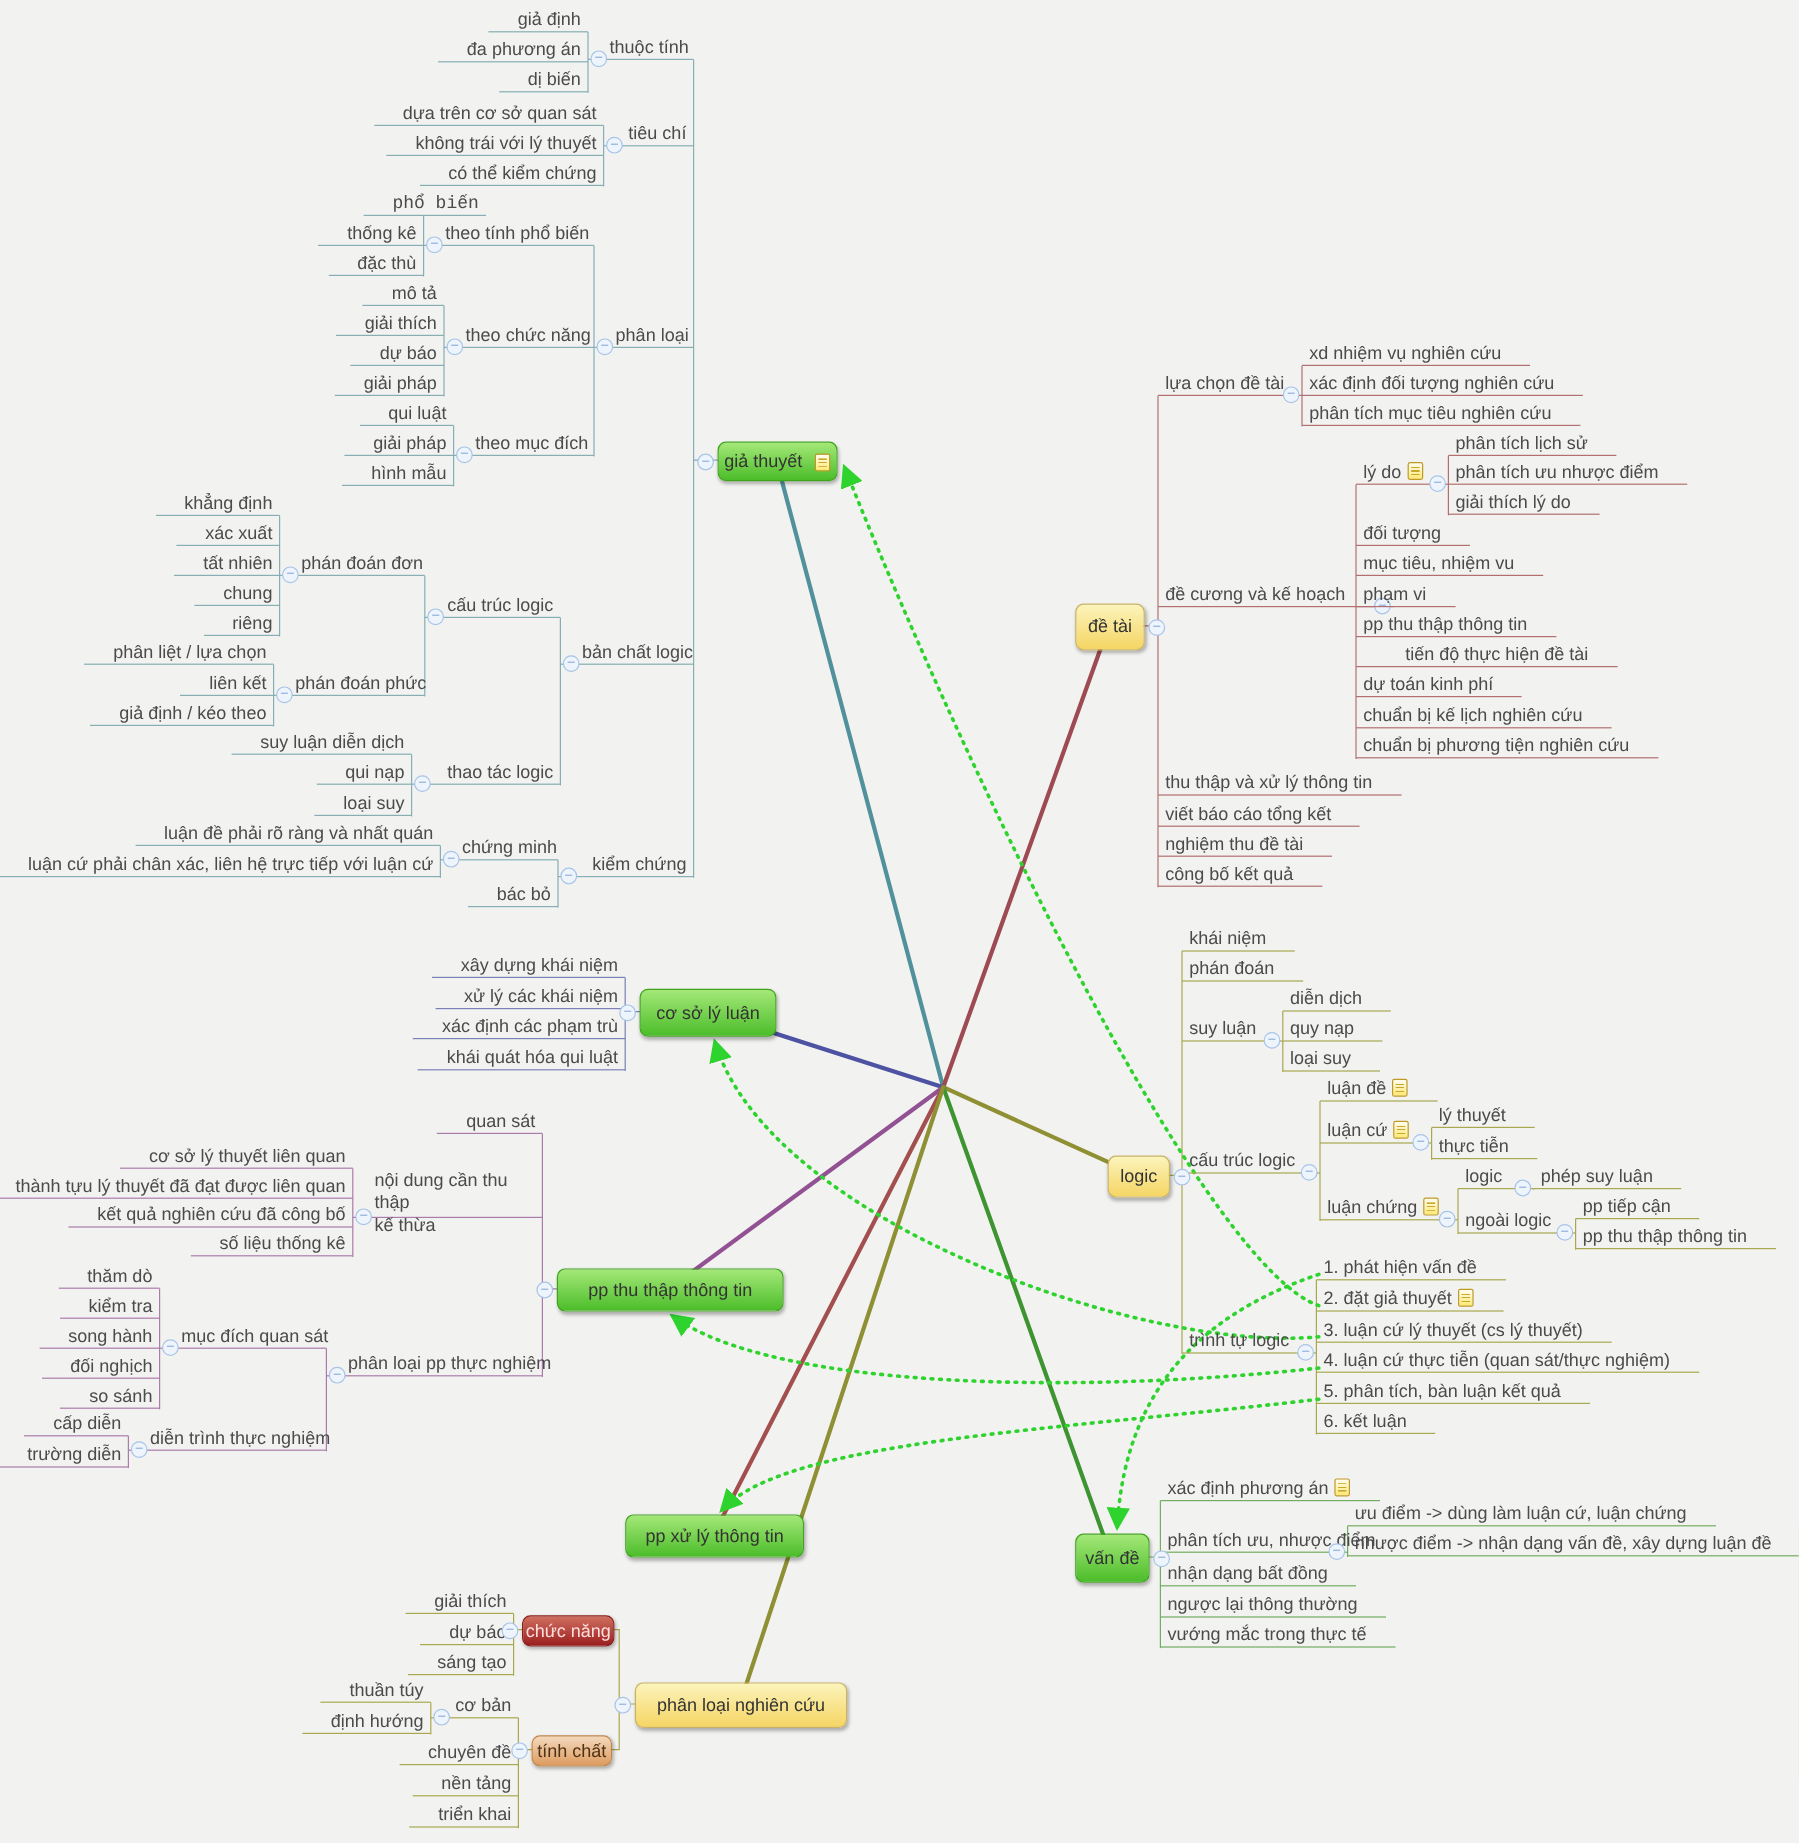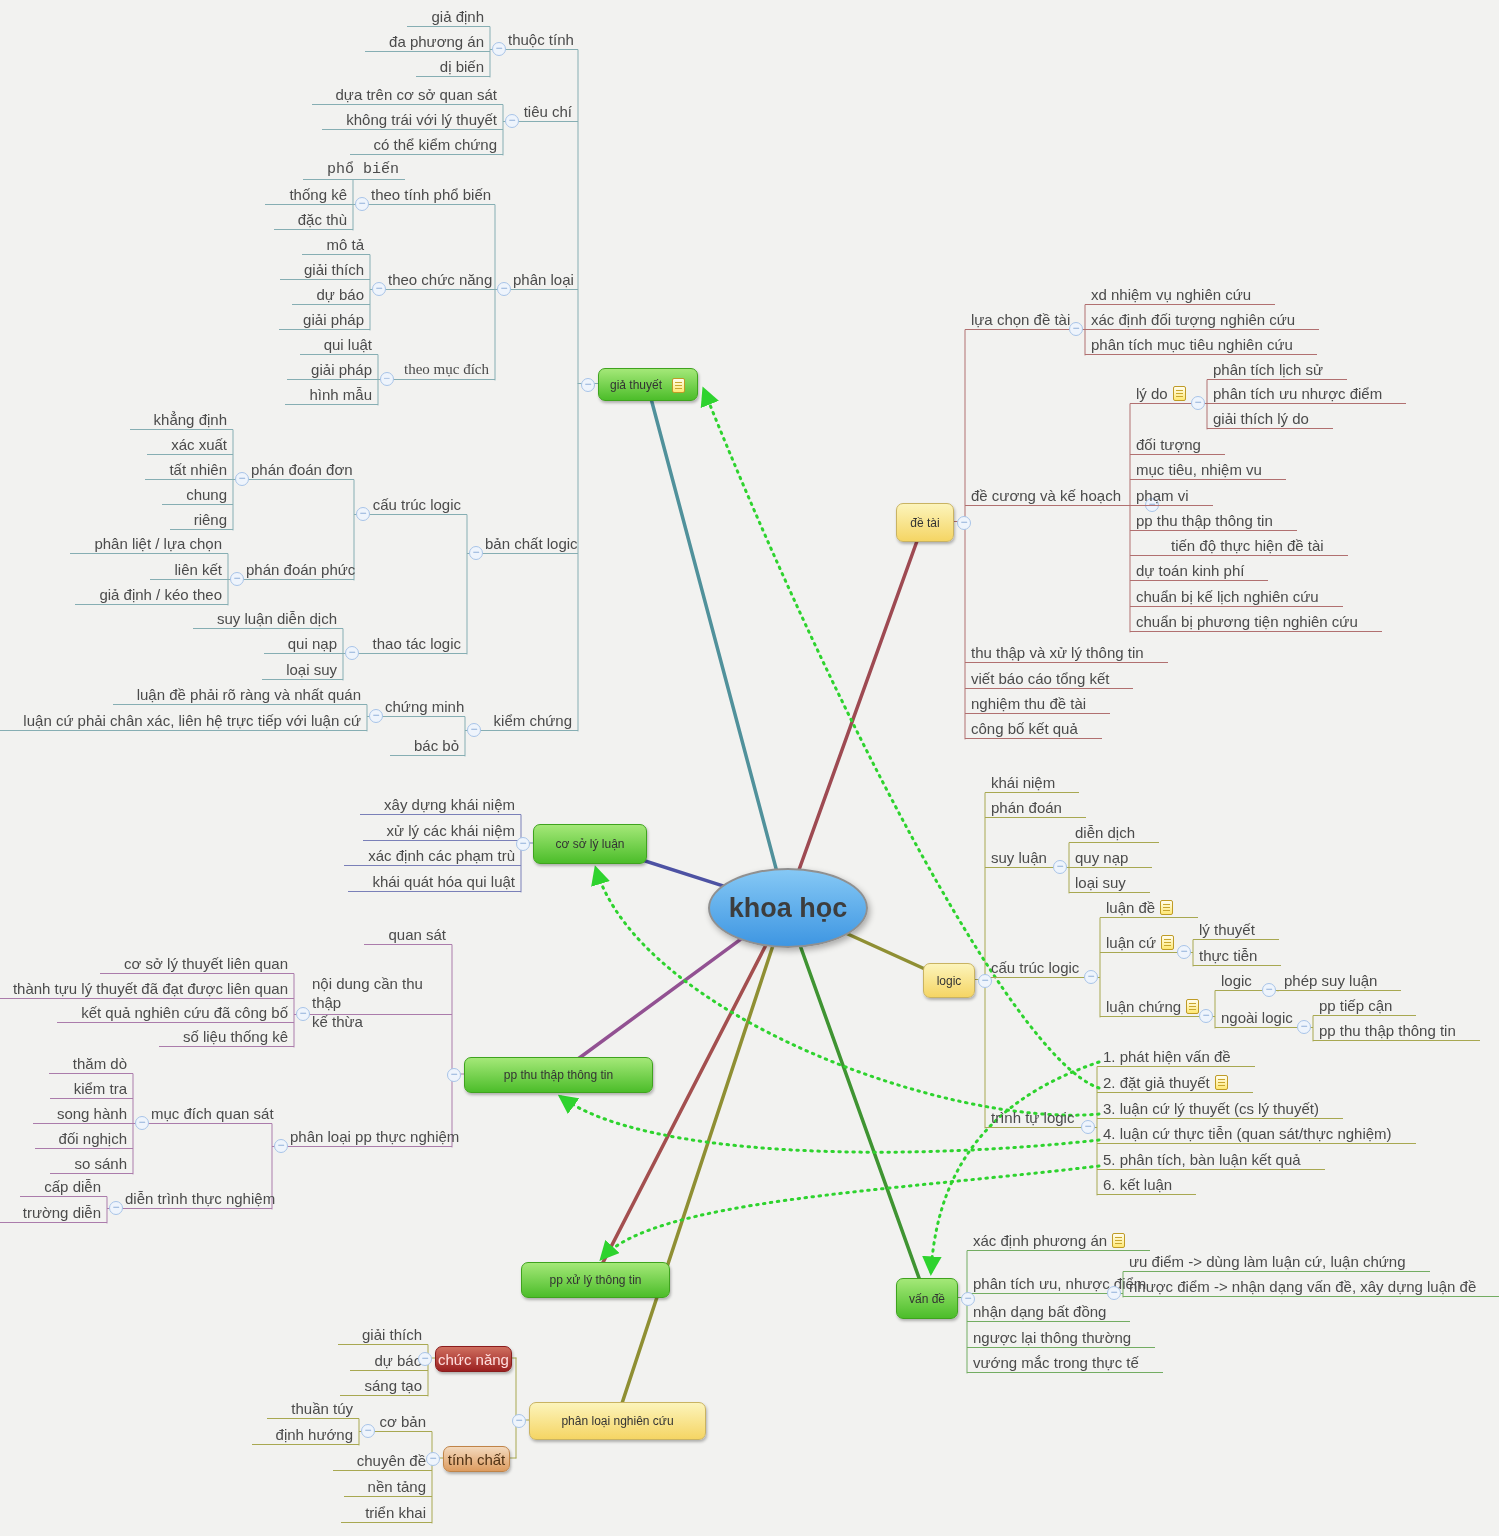--- a/index.html
+++ b/index.html
@@ -7,21 +7,21 @@
   #edges{position:absolute;left:0;top:0;z-index:1;}
   .lbl{position:absolute;z-index:2;font-size:15px;color:#4b4b4b;line-height:19px;height:20px;
        white-space:nowrap;box-sizing:border-box;border-bottom:1px solid #999;}
   .lbl.L{text-align:right;padding:0 6px 0 24px;}
   .lbl.R{text-align:left;padding:0 24px 0 6px;}
   .lbl.parent.L{padding:0 6px 0 18px;}
   .lbl.parent.R{padding:0 16px 0 6px;}
   .lbl.multi{height:41px;white-space:pre-line;}
   .lbl.alignleft{text-align:left;padding-left:16px;}
   .box{position:absolute;z-index:3;display:flex;align-items:center;justify-content:center;gap:5px;
-       font-size:12px;color:#333;border-radius:7px;box-shadow:1px 2px 3px rgba(0,0,0,.28);}
+       font-size:15px;color:#333;border-radius:7px;box-shadow:1px 2px 3px rgba(0,0,0,.28);}
   .box.green{background:linear-gradient(#a4e878,#4cbd2a);border:1px solid #3fa31e;}
   .box.yellow{background:linear-gradient(#fcf4bb,#f5d564);border:1px solid #c9b362;}
   .box.red{background:linear-gradient(#cf6f5f,#9b2020);border:1px solid #8a1d1d;color:#ffdede;font-size:15px;}
   .box.tan{background:linear-gradient(#f3d9bd,#dd9c60);border:1px solid #c08448;color:#503214;font-size:15px;}
   .central{position:absolute;z-index:4;border-radius:50%;display:flex;align-items:center;justify-content:center;
        background:linear-gradient(#85c8f5,#3e96e2);border:2px solid #909090;
        font-size:27px;font-weight:bold;color:#3d3d3d;box-shadow:2px 3px 6px rgba(0,0,0,.3);}
   .minus{position:absolute;width:12px;height:12px;border-radius:50%;background:#eef4fc;
        border:1px solid #a8c4e8;color:#87a9d6;font-size:12px;line-height:10px;text-align:center;cursor:pointer;}
   .minus::after{content:"\2212";}
@@ -102,21 +102,20 @@
       <line x1="508" y1="1458" x2="516" y2="1458" stroke="#a8a851" stroke-width="1" stroke-linecap="round"></line>
       <line x1="432" y1="1432" x2="432" y2="1523" stroke="#a8a851" stroke-width="1" stroke-linecap="round"></line>
       <line x1="432" y1="1458" x2="443" y2="1458" stroke="#a8a851" stroke-width="1" stroke-linecap="round"></line>
       <line x1="359" y1="1419" x2="359" y2="1445" stroke="#a8a851" stroke-width="1" stroke-linecap="round"></line>
       <path d="M1099,1062 C1010,1092 938,1150 931,1272" stroke="#2ed32e" stroke-width="3" fill="none" stroke-linecap="round" stroke-dasharray="1.5 5.5" marker-end="url(#arr)"></path>
       <path d="M1099,1088 C1010,1058 820,680 704,390" stroke="#2ed32e" stroke-width="3" fill="none" stroke-linecap="round" stroke-dasharray="1.5 5.5" marker-end="url(#arr)"></path>
       <path d="M1099,1114 C950,1128 640,1015 596,869" stroke="#2ed32e" stroke-width="3" fill="none" stroke-linecap="round" stroke-dasharray="1.5 5.5" marker-end="url(#arr)"></path>
       <path d="M1099,1140 C900,1162 645,1158 561,1097" stroke="#2ed32e" stroke-width="3" fill="none" stroke-linecap="round" stroke-dasharray="1.5 5.5" marker-end="url(#arr)"></path>
       <path d="M1099,1166 C880,1192 655,1200 602,1258" stroke="#2ed32e" stroke-width="3" fill="none" stroke-linecap="round" stroke-dasharray="1.5 5.5" marker-end="url(#arr)"></path>
     </svg>
-  <div class="central" id="central-node" style="left: 708px; top: 868px; width: 156px; height: 76px;">khoa học</div>
 <div class="box green mL" style="left: 598px; top: 368px; width: 98px; height: 31px;">
       <span>giả thuyết</span>
       <span class="note"></span>
       <span class="minus"></span>
     </div>
     <div class="lbl L parent" style="border-bottom-color: rgb(134, 174, 179); top: 30px; right: 921px; width: 88px;"><span>thuộc tính</span><span class="minus"></span></div>
     <div class="lbl L" style="border-bottom-color: rgb(134, 174, 179); top: 7px; right: 1009px;"><span>giả định</span></div>
     <div class="lbl L" style="border-bottom-color: rgb(134, 174, 179); top: 32px; right: 1009px;"><span>đa phương án</span></div>
     <div class="lbl L" style="border-bottom-color: rgb(134, 174, 179); top: 57px; right: 1009px;"><span>dị biến</span></div>
     <div class="lbl L parent" style="border-bottom-color: rgb(134, 174, 179); top: 102px; right: 921px; width: 75px;"><span>tiêu chí</span><span class="minus"></span></div>
@@ -126,21 +125,21 @@
     <div class="lbl L parent" style="border-bottom-color: rgb(134, 174, 179); top: 270px; right: 921px; width: 83px;"><span>phân loại</span><span class="minus"></span></div>
     <div class="lbl L parent" style="border-bottom-color: rgb(134, 174, 179); top: 185px; right: 1004px; width: 142px;"><span>theo tính phổ biến</span><span class="minus"></span></div>
     <div class="lbl L" style="border-bottom-color: rgb(134, 174, 179); top: 160px; right: 1094px; font-family: Liberation Mono, monospace;"><span>phổ biến</span></div>
     <div class="lbl L" style="border-bottom-color: rgb(134, 174, 179); top: 185px; right: 1146px;"><span>thống kê</span></div>
     <div class="lbl L" style="border-bottom-color: rgb(134, 174, 179); top: 210px; right: 1146px;"><span>đặc thù</span></div>
     <div class="lbl L parent" style="border-bottom-color: rgb(134, 174, 179); top: 270px; right: 1004px; width: 125px;"><span>theo chức năng</span><span class="minus"></span></div>
     <div class="lbl L" style="border-bottom-color: rgb(134, 174, 179); top: 235px; right: 1129px;"><span>mô tả</span></div>
     <div class="lbl L" style="border-bottom-color: rgb(134, 174, 179); top: 260px; right: 1129px;"><span>giải thích</span></div>
     <div class="lbl L" style="border-bottom-color: rgb(134, 174, 179); top: 285px; right: 1129px;"><span>dự báo</span></div>
     <div class="lbl L" style="border-bottom-color: rgb(134, 174, 179); top: 310px; right: 1129px;"><span>giải pháp</span></div>
-    <div class="lbl L parent" style="border-bottom-color: rgb(134, 174, 179); top: 360px; right: 1004px; width: 117px; font-family: Liberation Serif, serif;"><span>theo mục đích</span><span class="minus"></span></div>
+    <div class="lbl L parent" style="border-bottom-color: rgb(134, 174, 179); top: 360px; right: 1004px; width: 117px;"><span>theo mục đích</span><span class="minus"></span></div>
     <div class="lbl L" style="border-bottom-color: rgb(134, 174, 179); top: 335px; right: 1121px;"><span>qui luật</span></div>
     <div class="lbl L" style="border-bottom-color: rgb(134, 174, 179); top: 360px; right: 1121px;"><span>giải pháp</span></div>
     <div class="lbl L" style="border-bottom-color: rgb(134, 174, 179); top: 385px; right: 1121px;"><span>hình mẫu</span></div>
     <div class="lbl L parent" style="border-bottom-color: rgb(134, 174, 179); top: 534px; right: 921px; width: 111px;"><span>bản chất logic</span><span class="minus"></span></div>
     <div class="lbl L parent" style="border-bottom-color: rgb(134, 174, 179); top: 495px; right: 1032px; width: 113px;"><span>cấu trúc logic</span><span class="minus"></span></div>
     <div class="lbl L parent" style="border-bottom-color: rgb(134, 174, 179); top: 460px; right: 1145px; width: 121px;"><span>phán đoán đơn</span><span class="minus"></span></div>
     <div class="lbl L" style="border-bottom-color: rgb(134, 174, 179); top: 410px; right: 1266px;"><span>khẳng định</span></div>
     <div class="lbl L" style="border-bottom-color: rgb(134, 174, 179); top: 435px; right: 1266px;"><span>xác xuất</span></div>
     <div class="lbl L" style="border-bottom-color: rgb(134, 174, 179); top: 460px; right: 1266px;"><span>tất nhiên</span></div>
     <div class="lbl L" style="border-bottom-color: rgb(134, 174, 179); top: 485px; right: 1266px;"><span>chung</span></div>

